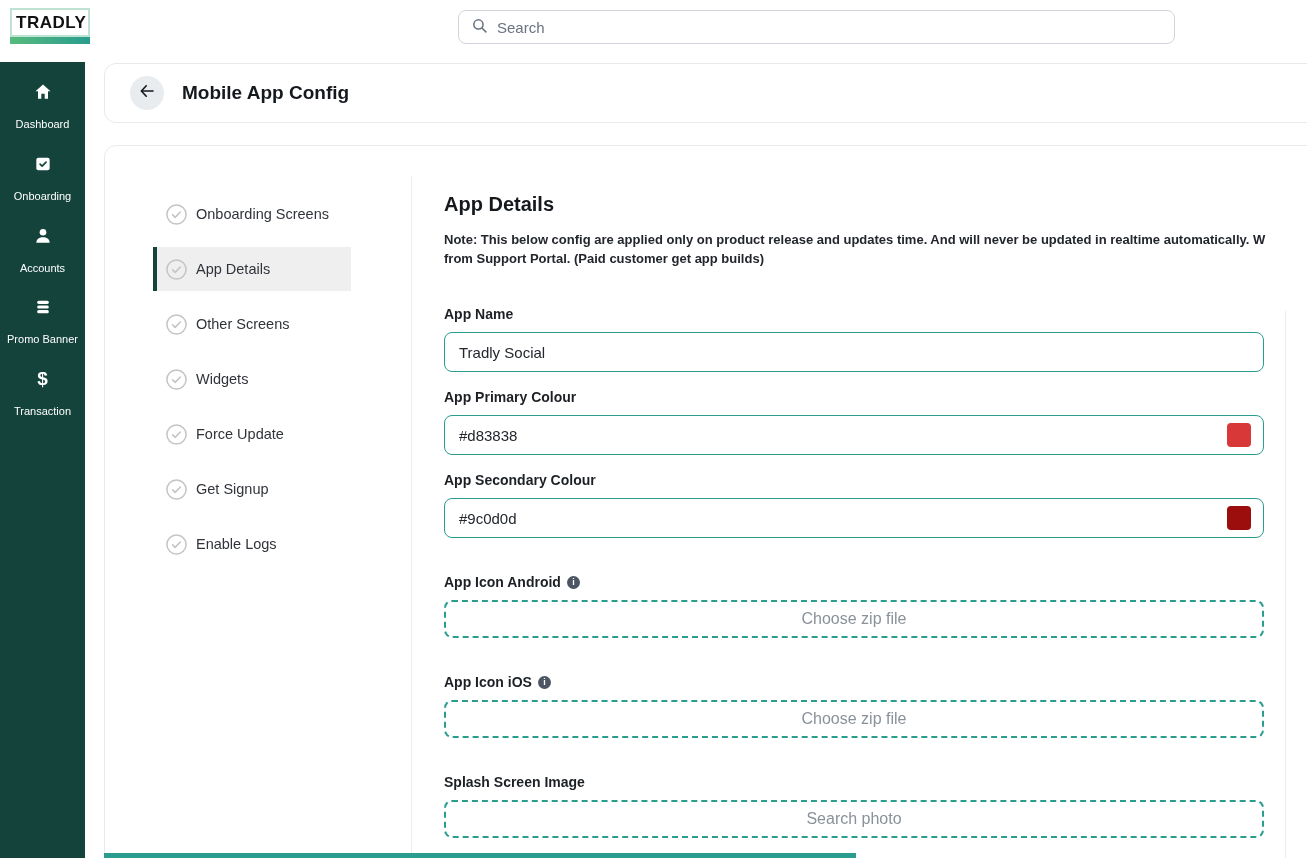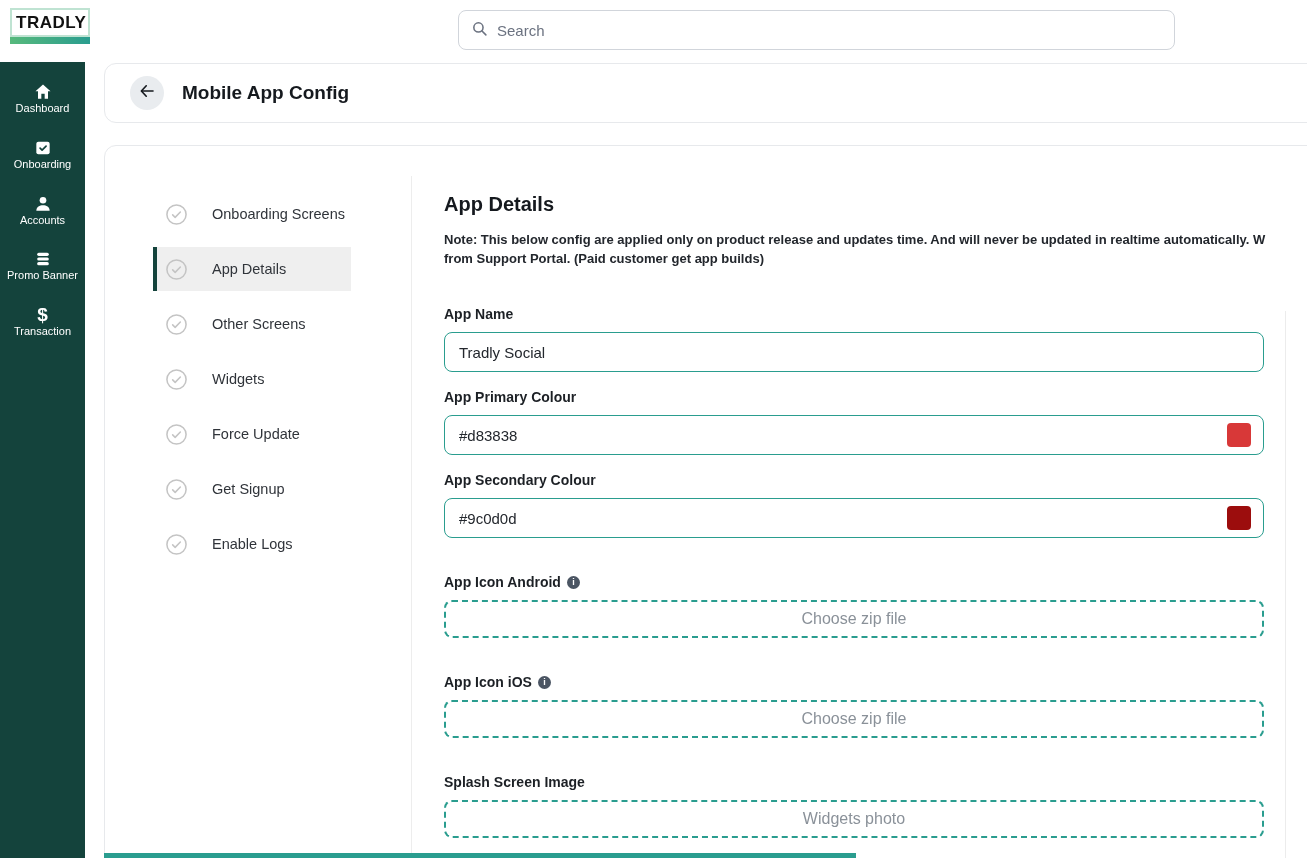--- a/index.html
+++ b/index.html
@@ -6,31 +6,31 @@
   html,body { width:1307px; height:858px; overflow:hidden; background:#fff;
               font-family:"Liberation Sans", sans-serif; position:relative; }
 
   
   .topbar { position:absolute; left:0; top:0; width:1307px; height:62px; background:#fff; }
   .logo { position:absolute; left:10px; top:8px; width:80px; }
   .logo-frame { border:2px solid #bfe3d2; background:#fff; text-align:center;
                 font-weight:bold; font-size:17px; letter-spacing:.5px; color:#111;
                 padding:3px 4px 2px; }
   .logo-bottom { height:7px; background:linear-gradient(90deg,#57b97c,#2a9d8f); }
-  .search-wrap { position:absolute; left:458px; top:10px; width:717px; height:40px;
+  .search-wrap { position:absolute; left:458px; top:10px; width:717px; height:34px;
                  border:1px solid #d1d5db; border-radius:8px; display:flex;
                  align-items:center; gap:9px; padding:0 12px; background:#fff; }
   .search-wrap input { flex:1; border:none; outline:none; font-size:15px; color:#374151;
                        font-family:"Liberation Sans", sans-serif; }
   .search-wrap input::placeholder { color:#6b7280; }
 
   
   .sidebar { position:absolute; left:0; top:62px; width:85px; height:796px;
              background:#14433c; padding-top:20px; }
-  .side-item { display:flex; flex-direction:column; align-items:center; gap:0;
+  .side-item { display:flex; flex-direction:column; align-items:center; gap:16px;
                margin-bottom:22px; color:#fff; font-size:11px; text-align:center;
                line-height:1.25; cursor:pointer; padding:0 4px; }
   .side-item svg { display:block; }
   .dollar-glyph { font-size:19px; font-weight:bold; color:#fff; line-height:20px; }
 
   
   .header-card { position:absolute; left:104px; top:63px; width:1240px; height:60px;
                  background:#fff; border:1px solid #e7e9ec; border-radius:12px;
                  display:flex; align-items:center; gap:18px; padding:0 25px; }
   .back-btn { width:34px; height:34px; border-radius:50%; background:#e9ecef;
@@ -39,21 +39,21 @@
   .page-title { font-size:19px; font-weight:700; color:#15191e; }
 
   
   .main-card { position:absolute; left:104px; top:145px; width:1240px; height:730px;
                background:#fff; border:1px solid #e7e9ec; border-radius:12px; }
   .v-divider { position:absolute; left:306px; top:30px; bottom:6px; width:1px; background:#ededed; }
   .scroll-line { position:absolute; left:1180px; top:165px; bottom:8px; width:1px; background:#ececec; }
 
   
   .steps { position:absolute; left:48px; top:46px; width:198px; }
-  .step { display:flex; align-items:center; gap:24px; height:44px; margin-bottom:11px;
+  .step { display:flex; align-items:center; gap:8px; height:44px; margin-bottom:11px;
           padding-left:12px; font-size:14.5px; color:#30343a; cursor:pointer; }
   .step.active { background:#efefef; border-left:4px solid #14433c; padding-left:8px; }
   .step-check { display:flex; flex:0 0 auto; }
 
   
   .form { position:absolute; left:339px; top:47px; width:820px; }
   .form-title { font-size:20px; font-weight:700; color:#15191e; margin-bottom:14px; }
   .note { margin-bottom:38px; width:1000px; }
   .note-line { font-size:13px; font-weight:700; color:#23272d; line-height:19px; white-space:nowrap; }
   .field-label { font-size:14px; font-weight:600; color:#1c2025; margin-bottom:10px;
@@ -281,20 +281,20 @@
       <div class="upload-box">
         <span>Choose zip file</span>
       </div>
     </div>
 
     <div class="upload-field">
       <div class="field-label">
         <span>Splash Screen Image</span>
       </div>
       <div class="upload-box">
-        <span>Widgets photo</span>
+        <span>Search photo</span>
       </div>
     </div>
 
   </div>
 </div>
 
 <div class="bottom-strip"></div>
 
 </body></html>

